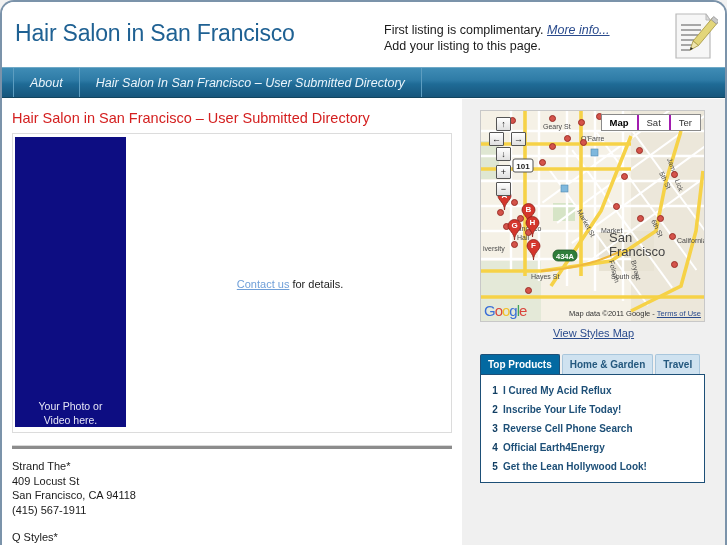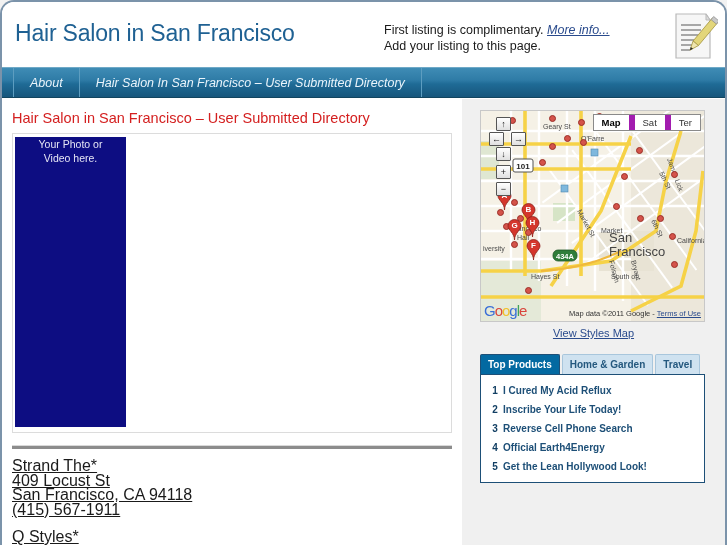--- a/index.html
+++ b/index.html
@@ -133,21 +133,21 @@
     position: absolute;
     left: 2px; top: 3px;
     width: 111px;
     height: 290px;
     background: #0d0d82;
     color: #e6e6f5;
     font-size: 10.5px;
     line-height: 14px;
     text-align: center;
     display: flex;
-    align-items: flex-start;
+    align-items: flex-end;
     justify-content: center;
   }
   .feature-text {
     position: absolute;
     left: 118px;
     top: 104px;
     width: 318px;
     text-align: center;
     font-size: 11px;
     color: #222;
@@ -161,25 +161,24 @@
 
   .divider {
     width: 440px;
     height: 4px;
     background: #8c8c8c;
     border-top: 1px solid #d9d9d9;
     margin: 12px 0 10px 0;
   }
 
   .listing {
-    font-size: 16px;
+    font-size: 11px;
     color: #1a1a1a;
     line-height: 14.5px;
     margin-bottom: 13px;
-    text-decoration: underline;
   }
   .listing div { white-space: nowrap; }
 
   
   .side-col {
     position: absolute;
     left: 460px; top: 0;
     width: 263px;
     height: 446px;
     background: #f0f0f0;
@@ -203,21 +202,21 @@
     position: absolute;
     right: 3px; top: 3px;
     display: flex;
     border: 1px solid #8a8a8a;
     background: #ffffff;
     font-size: 9.5px;
     z-index: 6;
   }
   .map-type span {
     padding: 2px 8px;
-    border-right: 6px solid #a21caf;
+    border-right: 2px solid #a21caf;
     color: #333;
     cursor: pointer;
   }
   .map-type span:last-child { border-right: none; }
   .map-type span.active { font-weight: bold; color: #000; }
 
   .pan-ctrl {
     position: absolute;
     left: 8px; top: 6px;
     z-index: 6;
@@ -383,20 +382,21 @@
 
       <div class="main-col">
         <div class="page-heading">Hair Salon in San Francisco – User Submitted Directory</div>
 
         <div class="feature-box">
           <div class="photo-slot">
             <span style="white-space:pre-line">Your Photo or
 Video here.</span>
           </div>
           <div class="feature-text">
+            <div class="line2"><span class="contact-link">Contact us</span><span> for details.</span></div>
           </div>
         </div>
 
         <div class="divider"></div>
 
         <div class="listing">
           <div>Strand The*</div>
           <div>409 Locust St</div>
           <div>San Francisco, CA 94118</div>
           <div>(415) 567-1911</div>

